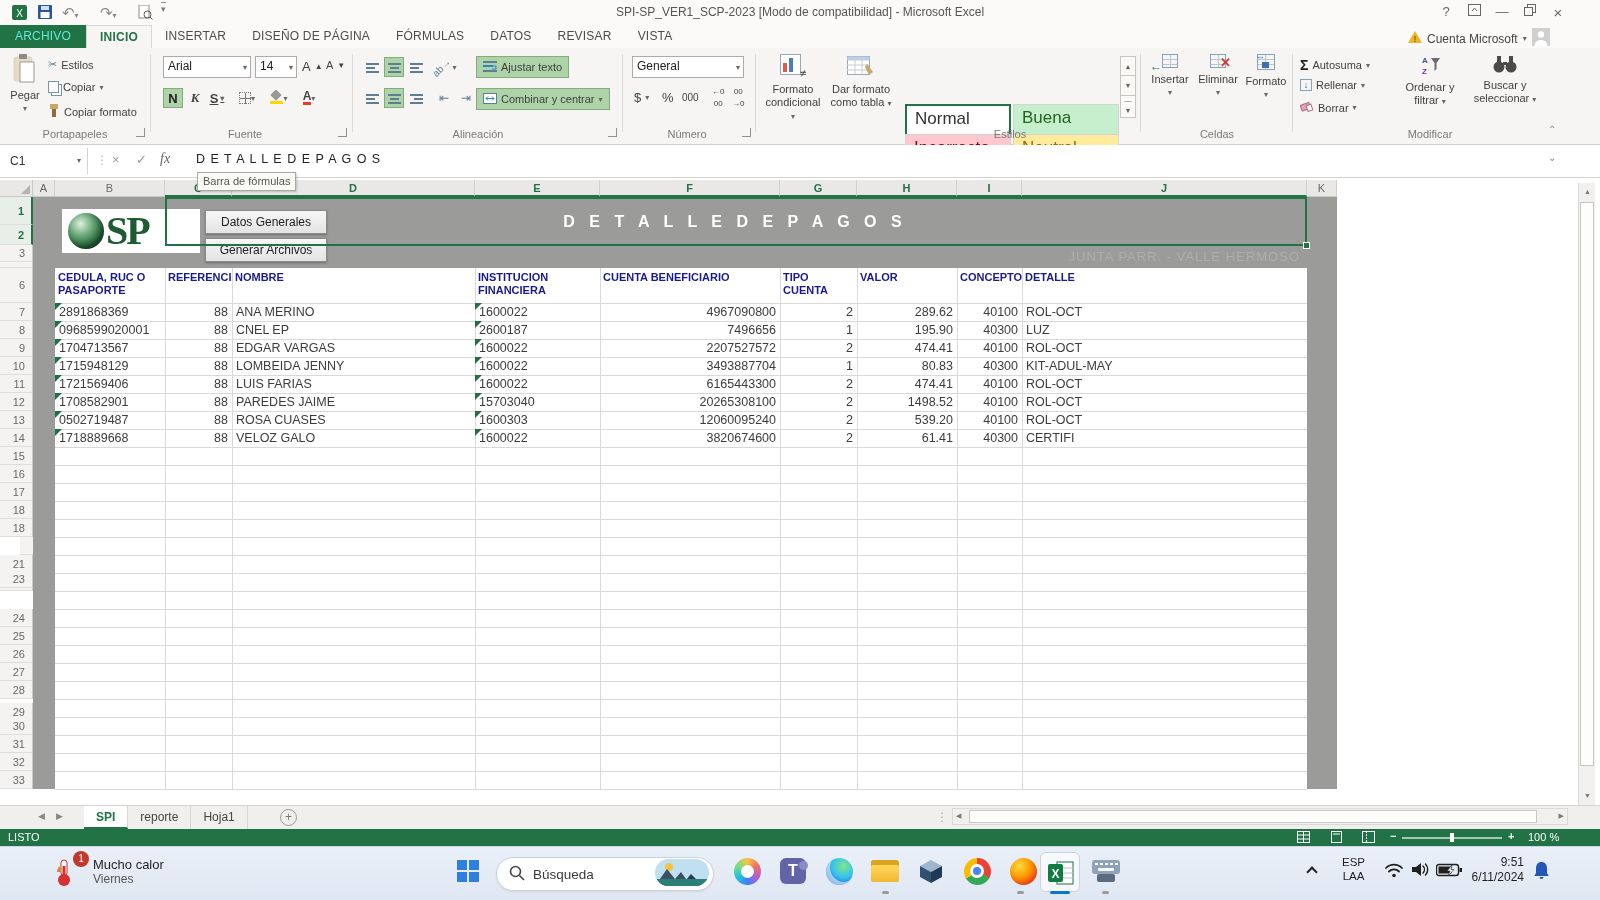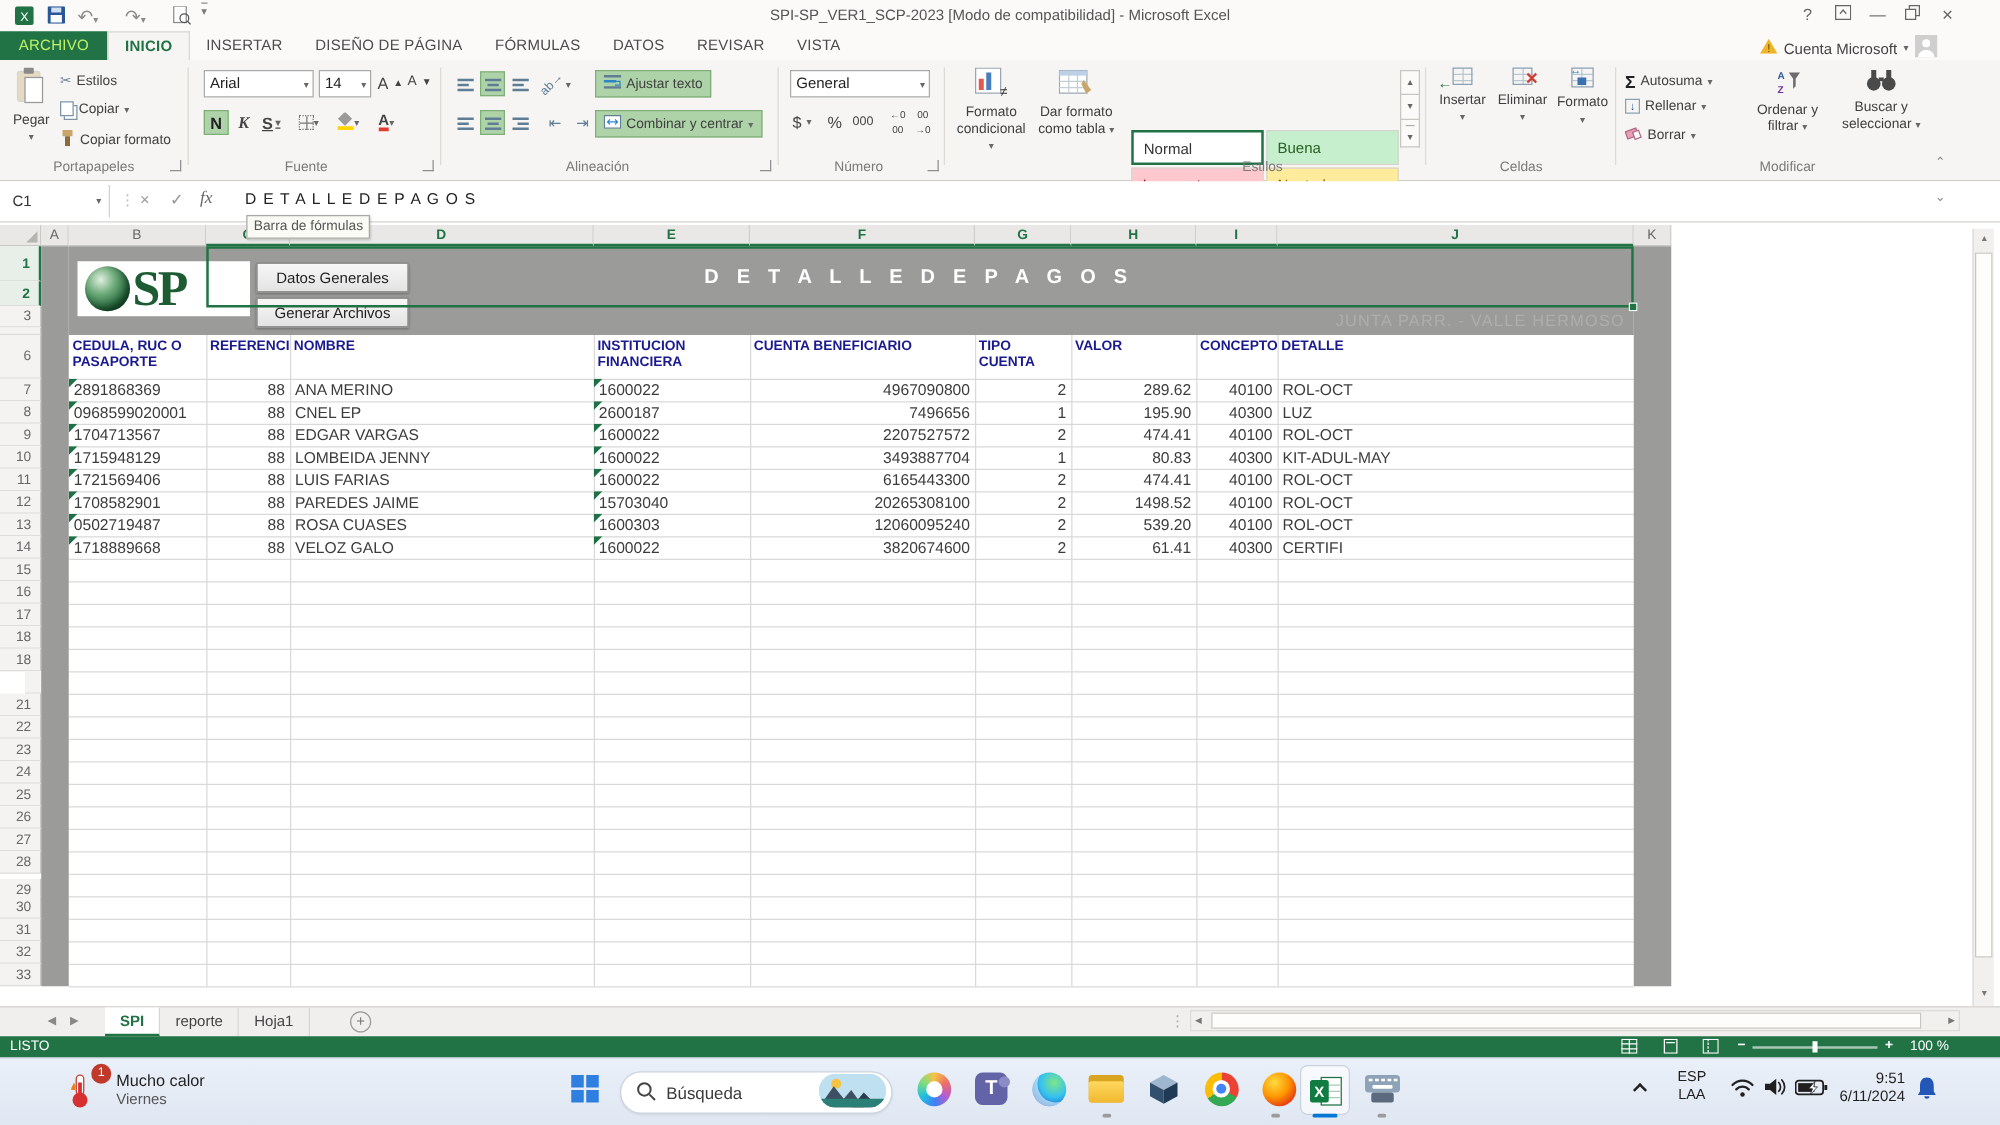--- a/index.html
+++ b/index.html
@@ -8,41 +8,41 @@
   .abs{position:absolute}
   
   #titlebar{position:absolute;left:0;top:0;width:1600px;height:25px;background:#fbfaf9}
   #wintitle{position:absolute;left:0;top:5px;width:1600px;text-align:center;font-size:12px;color:#555}
   .qatbtn{position:absolute;top:4px;font-size:13px;color:#7a7a7a;cursor:default}
   .winctl{position:absolute;top:4px;font-size:13px;color:#666;width:24px;text-align:center}
   
   #tabstrip{position:absolute;left:0;top:25px;width:1600px;height:23px;background:#fbfaf9}
   #ribbontabs{position:absolute;left:0;top:0;height:23px;display:flex}
   .rtab{padding:0 13px;line-height:23px;font-size:12px;color:#4c4c4c;letter-spacing:.2px}
-  .rtab.file{background:#217346;color:#bef264;padding:0 15px}
+  .rtab.file{background:#217346;color:#5eead4;padding:0 15px}
   .rtab.active{background:#f6f5f3;color:#217346;border:1px solid #d8d6d2;border-bottom:none;font-weight:bold}
   
   #ribbon{position:absolute;left:0;top:48px;width:1600px;height:97px;background:#f6f5f3;border-bottom:1px solid #d0cec9}
   .gsep{position:absolute;top:6px;height:78px;width:1px;background:#ddd9d4}
   .glabel{position:absolute;top:80px;font-size:11px;color:#7a7a78;text-align:center}
   .dlg{position:absolute;top:80px;width:9px;height:9px;border-right:1px solid #909090;border-bottom:1px solid #909090}
   .rbtn{position:absolute;font-size:11px;color:#3f3f3f;white-space:nowrap;display:flex;align-items:center;gap:4px}
   .combo{position:absolute;background:#fff;border:1px solid #ababab;font-size:12px;color:#222;padding:2px 4px;height:22px}
   .combo .dd{position:absolute;right:3px;top:6px;font-size:8px;color:#666}
   .tog{background:#aed3a8;border:1px solid #7fae79}
   .sq{display:inline-flex;align-items:center;justify-content:center;width:20px;height:20px}
   .bars{display:inline-block;width:13px;height:11px;background-image:linear-gradient(#5f7d95,#5f7d95),linear-gradient(#5f7d95,#5f7d95),linear-gradient(#5f7d95,#5f7d95);background-repeat:no-repeat;background-size:13px 2px,9px 2px,13px 2px;background-position:0 1px,0 5px,0 9px}
   .bars.c{background-position:center 1px,center 5px,center 9px}
   .bars.r{background-position:right 1px,right 5px,right 9px}
   .bigbtn{position:absolute;top:6px;width:60px;height:72px;font-size:11px;color:#3f3f3f;text-align:center;line-height:13px}
   .bigbtn .cap{margin-top:2px}
   .ddv{font-size:8px;color:#666}
   .minigrid{display:inline-block;width:16px;height:14px;border:1px solid #8aa0b4;background-image:linear-gradient(#b9c7d3,#b9c7d3),linear-gradient(#b9c7d3,#b9c7d3),linear-gradient(#b9c7d3,#b9c7d3);background-repeat:no-repeat;background-size:16px 1px,1px 14px,16px 1px;background-position:0 4px,7px 0,0 9px;position:relative}
   
-  .stcell{position:absolute;width:106px;height:28px;font-size:12px;line-height:26px;padding-left:8px;border:1px solid #d7d4cf;background:#fff}
+  .stcell{position:absolute;width:106px;height:40px;font-size:17px;line-height:26px;padding-left:8px;border:1px solid #d7d4cf;background:#fff}
   .stcell.normal{border:2px solid #217346;color:#333}
   .stcell.buena{background:#c6efce;color:#276221}
   .stcell.incorrecto{background:#ffc7ce;color:#9c0006}
   .stcell.neutral{background:#ffeb9c;color:#9c6500}
   
   #fbar{position:absolute;left:0;top:145px;width:1600px;height:33px;background:#fff;border-bottom:1px solid #d4d2cf}
   #namebox{position:absolute;left:0;top:3px;width:88px;height:26px;border-right:1px solid #d4d2cf;font-size:12px;color:#333;line-height:26px;padding-left:10px}
   
   .colhead{position:absolute;top:180px;height:17px;background:#e9e8e6;border-right:1px solid #d0cfcc;border-bottom:1px solid #c9c8c5;font-size:11px;color:#686868;text-align:center;line-height:16px}
   .colhead.sel{color:#217346;font-weight:bold;border-bottom:2px solid #217346}
@@ -396,21 +396,21 @@
         <div class="rowhead" style="top: 411px; height: 18px; line-height: 18px;">13</div>
         <div class="rowhead" style="top: 429px; height: 18px; line-height: 18px;">14</div>
         <div class="rowhead" style="top: 447px; height: 18px; line-height: 18px;">15</div>
         <div class="rowhead" style="top: 465px; height: 18px; line-height: 18px;">16</div>
         <div class="rowhead" style="top: 483px; height: 18px; line-height: 18px;">17</div>
         <div class="rowhead" style="top: 501px; height: 18px; line-height: 18px;">18</div>
         <div class="rowhead" style="top: 519px; height: 18px; line-height: 18px;">18</div>
         <div class="rowhead" style="top: 537px; height: 18px; line-height: 18px; margin-left: 20px;">20</div>
         <div class="rowhead" style="top: 555px; height: 18px; line-height: 18px;">21</div>
         <div class="rowhead" style="top: 573px; height: 18px; line-height: 18px;">22</div>
-        <div class="rowhead" style="top: 591px; height: 18px; line-height: 18px; padding-left: 12px;">23</div>
+        <div class="rowhead" style="top: 570px; height: 18px; line-height: 18px; padding-left: 12px;">23</div>
         <div class="rowhead" style="top: 609px; height: 18px; line-height: 18px;">24</div>
         <div class="rowhead" style="top: 627px; height: 18px; line-height: 18px;">25</div>
         <div class="rowhead" style="top: 645px; height: 18px; line-height: 18px;">26</div>
         <div class="rowhead" style="top: 663px; height: 18px; line-height: 18px;">27</div>
         <div class="rowhead" style="top: 681px; height: 18px; line-height: 18px;">28</div>
         <div class="rowhead" style="top: 703px; height: 18px; line-height: 18px;">29</div>
         <div class="rowhead" style="top: 717px; height: 18px; line-height: 18px;">30</div>
         <div class="rowhead" style="top: 735px; height: 18px; line-height: 18px;">31</div>
         <div class="rowhead" style="top: 753px; height: 18px; line-height: 18px;">32</div>
         <div class="rowhead" style="top: 771px; height: 18px; line-height: 18px;">33</div>

